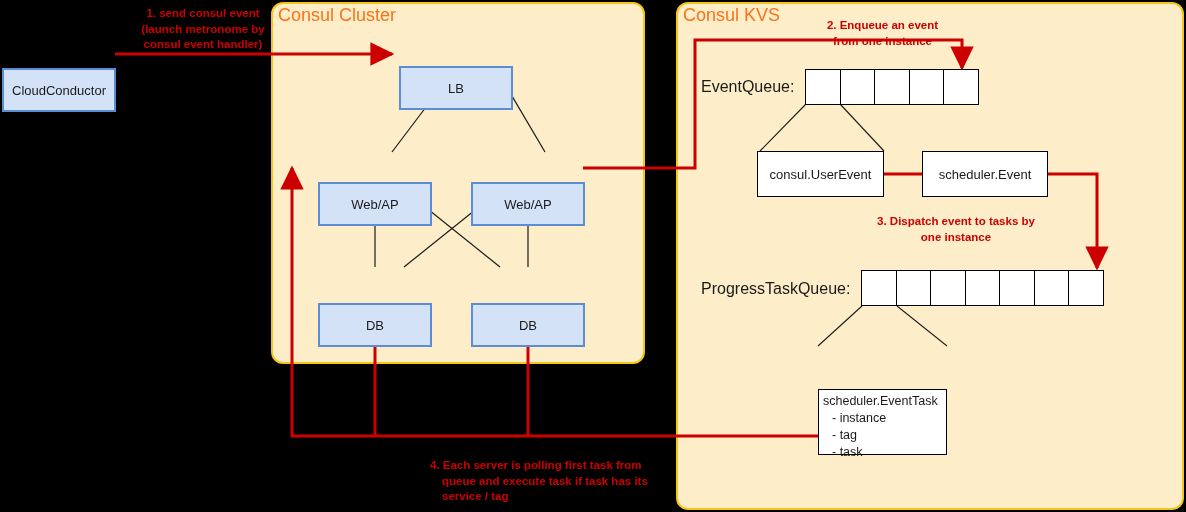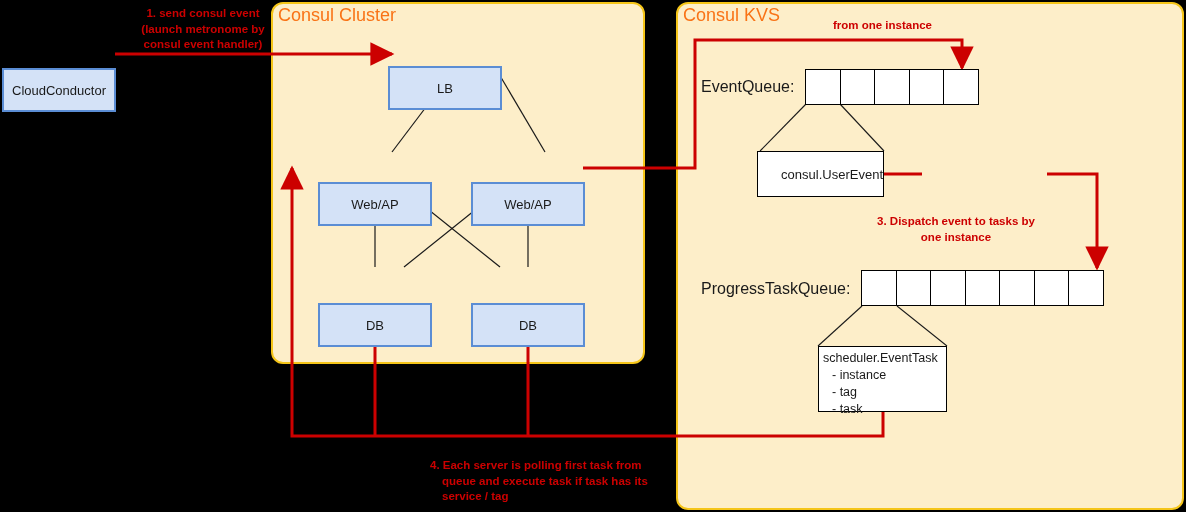--- a/index.html
+++ b/index.html
@@ -47,33 +47,34 @@
     color: #1a1a1a;
     margin-top: 36px;
   }
   .wbox {
     position: absolute;
     background: #ffffff;
     border: 1.5px solid #000000;
     box-sizing: border-box;
     display: flex;
     align-items: center;
-    justify-content: flex-end;
+    justify-content: center;
     font-size: 13px;
     color: #1a1a1a;
   }
   .taskbox {
     position: absolute;
     background: #ffffff;
     border: 1.5px solid #000000;
     box-sizing: border-box;
     font-size: 12.5px;
     color: #1a1a1a;
     padding: 3px 0 0 4px;
     line-height: 1.35;
+    margin-top: 43px;
   }
   .taskbox div { white-space: nowrap; }
   .taskbox .indent { padding-left: 9px; }
   .qlabel {
     position: absolute;
     font-size: 16px;
     color: #1a1a1a;
     white-space: nowrap;
   }
   .qcell {
@@ -144,21 +145,21 @@
     <g stroke="#cc0000" stroke-width="2.6">
       <line x1="806" y1="70" x2="840" y2="104"></line>
       <line x1="840" y1="70" x2="806" y2="104"></line>
     </g>
   </svg>
 
   <div class="node" style="left:2px; top:32px; width:114px; height:44px;">
     <span>CloudConductor</span>
   </div>
 
-  <div class="node" style="left:388px; top:30px; width:114px; height:44px;">
+  <div class="node" style="left:399px; top:30px; width:114px; height:44px;">
     <span>LB</span>
   </div>
   <div class="node" style="left:318px; top:146px; width:114px; height:44px;">
     <span>Web/AP</span>
   </div>
   <div class="node" style="left:471px; top:146px; width:114px; height:44px;">
     <span>Web/AP</span>
   </div>
   <div class="node" style="left:318px; top:267px; width:114px; height:44px;">
     <span>DB</span>
@@ -171,20 +172,23 @@
   <div id="event-queue-cells">
       <div class="qcell" style="left: 805px; top: 69px; width: 36px; height: 36px;"></div>
       <div class="qcell" style="left: 839.5px; top: 69px; width: 36px; height: 36px;"></div>
       <div class="qcell" style="left: 874px; top: 69px; width: 36px; height: 36px;"></div>
       <div class="qcell" style="left: 908.5px; top: 69px; width: 36px; height: 36px;"></div>
       <div class="qcell" style="left: 943px; top: 69px; width: 36px; height: 36px;"></div>
     </div>
 
   <div class="wbox" style="left:757px; top:151px; width:127px; height:46px;">
     <span>consul.UserEvent</span>
+  </div>
+  <div class="wbox" style="left:922px; top:151px; width:126px; height:46px;">
+    <span>scheduler.Event</span>
   </div>
 
   <div class="qlabel" style="left:701px; top:280px;">ProgressTaskQueue:</div>
   <div id="task-queue-cells">
       <div class="qcell" style="left: 861px; top: 270px; width: 36px; height: 36px;"></div>
       <div class="qcell" style="left: 895.5px; top: 270px; width: 36px; height: 36px;"></div>
       <div class="qcell" style="left: 930px; top: 270px; width: 36px; height: 36px;"></div>
       <div class="qcell" style="left: 964.5px; top: 270px; width: 36px; height: 36px;"></div>
       <div class="qcell" style="left: 999px; top: 270px; width: 36px; height: 36px;"></div>
       <div class="qcell" style="left: 1033.5px; top: 270px; width: 36px; height: 36px;"></div>
@@ -198,20 +202,21 @@
     <div class="indent">- task</div>
   </div>
 
   <div class="note center" style="left:128px; top:6px; width:150px;">
     <div>1. send consul event</div>
     <div>(launch metronome by</div>
     <div>consul event handler)</div>
   </div>
 
   <div class="note center" style="left:770px; top:18px; width:225px;">
+    <div>2. Enqueue an event</div>
     <div>from one instance</div>
   </div>
 
   <div class="note center" style="left:856px; top:214px; width:200px;">
     <div>3. Dispatch event to tasks by</div>
     <div>one instance</div>
   </div>
 
   <div class="note" style="left:430px; top:450px; width:260px;margin-top:8px;">
     <div>4. Each server is polling first task from</div>

